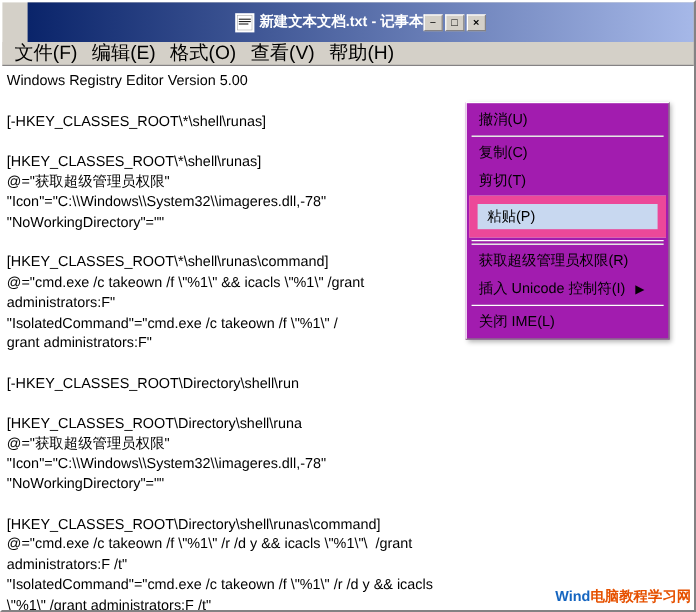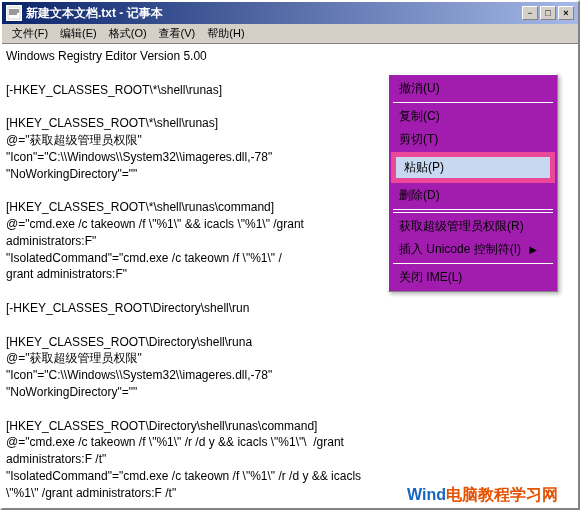--- a/index.html
+++ b/index.html
@@ -20,26 +20,27 @@
       border-top: 2px solid #ffffff;
       border-left: 2px solid #ffffff;
       display: flex;
       flex-direction: column;
       background: #d4d0c8;
     }
 
     
     .titlebar {
       background: linear-gradient(to right, #0a246a, #a6b8e8);
-      height: 22px;
-      display: flex;
-      align-items: center;
-      justify-content: space-between;
+      height: 33px;
+      display: flex;
+      align-items: center;
+      justify-content: center;
       padding: 0 4px;
       flex-shrink: 0;
+      margin-left: 21px;
     }
 
     .titlebar-left {
       display: flex;
       align-items: center;
       gap: 4px;
     }
 
     .titlebar-icon {
       width: 16px;
@@ -87,21 +88,21 @@
       height: 20px;
       display: flex;
       align-items: center;
       padding: 0 4px;
       border-bottom: 1px solid #848284;
       flex-shrink: 0;
     }
 
     .menu-item {
       padding: 2px 6px;
-      font-size: 11px;
+      font-size: 16px;
       cursor: pointer;
       color: #000;
     }
 
     
     .editor-wrapper {
       flex: 1;
       display: flex;
       position: relative;
       overflow: hidden;
@@ -157,43 +158,43 @@
       color: #000;
       cursor: pointer;
       display: flex;
       align-items: center;
       justify-content: space-between;
       white-space: nowrap;
     }
 
     .ctx-item.highlighted {
       background: #c8d8f0;
-      border: 5px solid #ec4899;
+      border: 7px solid #ec4899;
       color: #000;
       margin: 1px 2px;
       padding: 2px 18px 2px 8px;
     }
 
     .ctx-separator {
       height: 1px;
       background: #848284;
       margin: 2px 4px;
       border-bottom: 1px solid #ffffff;
     }
 
     .ctx-arrow {
       font-size: 10px;
     }
 
     
     .watermark {
       position: absolute;
       bottom: 2px;
-      right: 20px;
-      font-size: 16px;
+      right: 2px;
+      font-size: 12px;
       color: #1565c0;
       font-weight: bold;
       pointer-events: none;
       z-index: 50;
     }
 
     .watermark-orange {
       color: #e65100;
     }
   </style>
@@ -258,21 +259,20 @@
 "IsolatedCommand"="cmd.exe /c takeown /f \"%1\" /r /d y &amp;&amp; icacls
 \"%1\" /grant administrators:F /t"
     </div>
 
     <div class="context-menu">
       <div class="ctx-item">撤消(U)</div>
       <div class="ctx-separator"></div>
       <div class="ctx-item">复制(C)</div>
       <div class="ctx-item">剪切(T)</div>
       <div class="ctx-item highlighted">粘贴(P)</div>
-      <div class="ctx-item">删除(D)</div>
       <div class="ctx-separator"></div>
       <div class="ctx-separator"></div>
       <div class="ctx-item">获取超级管理员权限(R)</div>
       <div class="ctx-item">
         <span>插入 Unicode 控制符(I)</span>
         <span class="ctx-arrow">▶</span>
       </div>
       <div class="ctx-separator"></div>
       <div class="ctx-item">关闭 IME(L)</div>
     </div>

